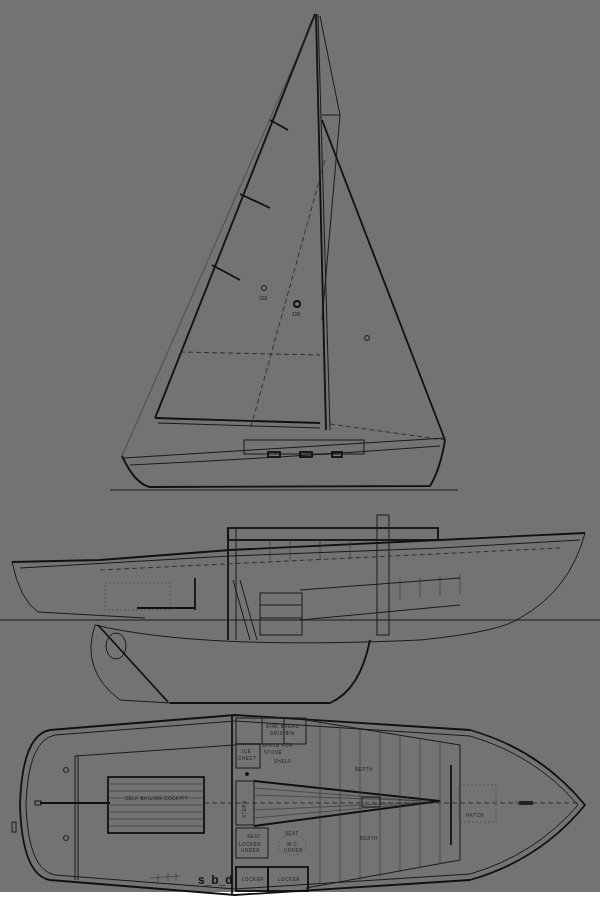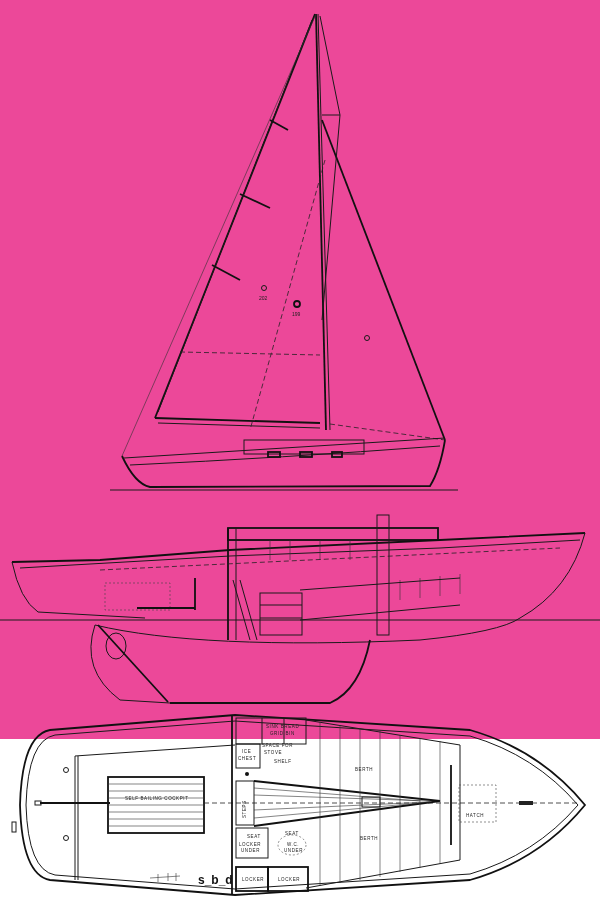--- a/index.html
+++ b/index.html
@@ -1,17 +1,17 @@
 <!DOCTYPE html>
 <html><head>
 <meta charset="utf-8">
 <style>
   html,body{margin:0;padding:0;background:#ffffff;}
   body{width:600px;height:904px;overflow:hidden;font-family:"Liberation Sans",sans-serif;}
-  #canvas{position:relative;width:600px;height:739px;background:#ec4899;}
+  #canvas{position:relative;width:600px;height:892px;background:#737373;}
   svg{position:absolute;left:0;top:0;}
   .ln{stroke:#1a1a1a;fill:none;stroke-width:1;}
   .lnb{stroke:#111;fill:none;stroke-width:1.8;}
   .lnt{stroke:#333;fill:none;stroke-width:0.6;}
   .dash{stroke:#222;fill:none;stroke-width:0.8;stroke-dasharray:5 3;}
   .dot{stroke:#444;fill:none;stroke-width:0.6;stroke-dasharray:2 2;}
   .lbl{font-family:"Liberation Sans",sans-serif;font-size:4.5px;fill:#222;letter-spacing:0.6px;}
   .lbl-s{font-family:"Liberation Sans",sans-serif;font-size:5px;fill:#222;}
   .sig{font-family:"Liberation Sans",sans-serif;font-size:12px;font-weight:bold;fill:#111;}
 </style>

